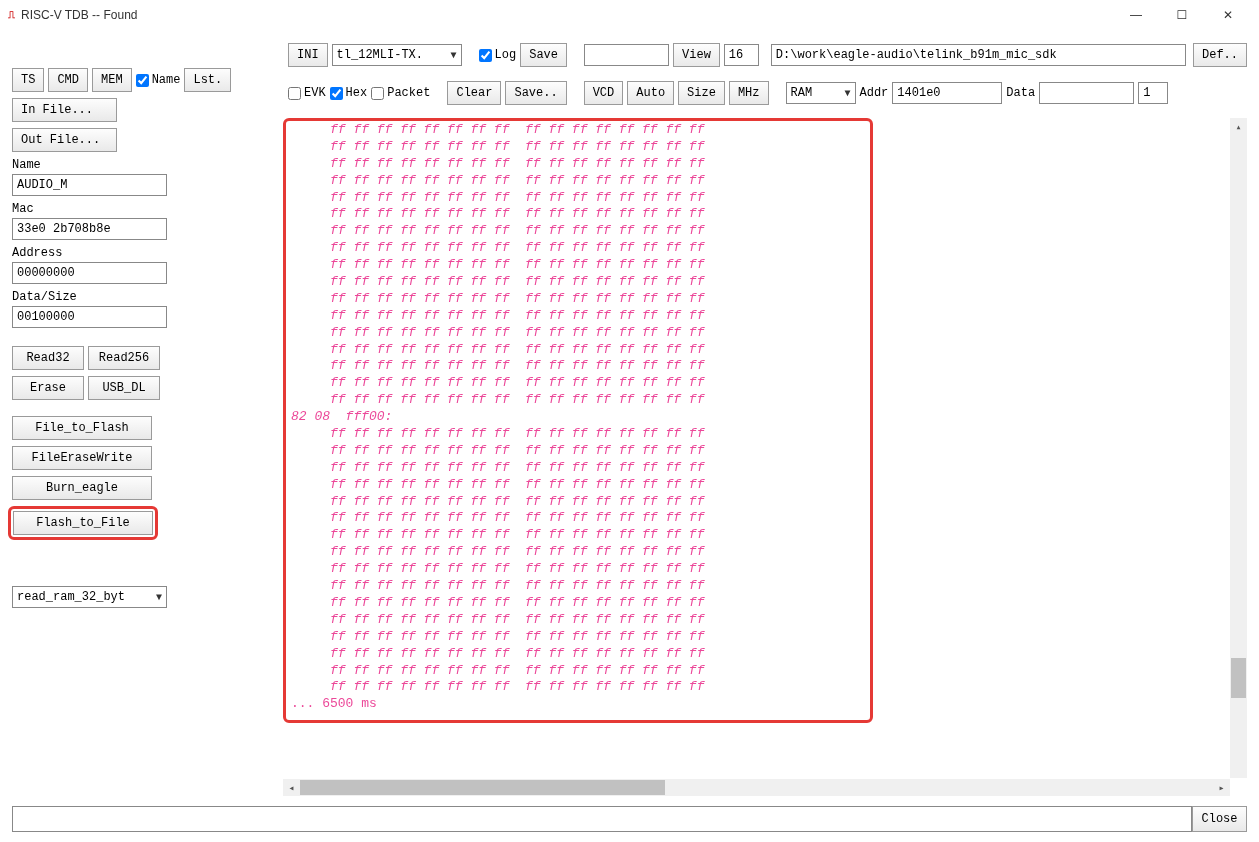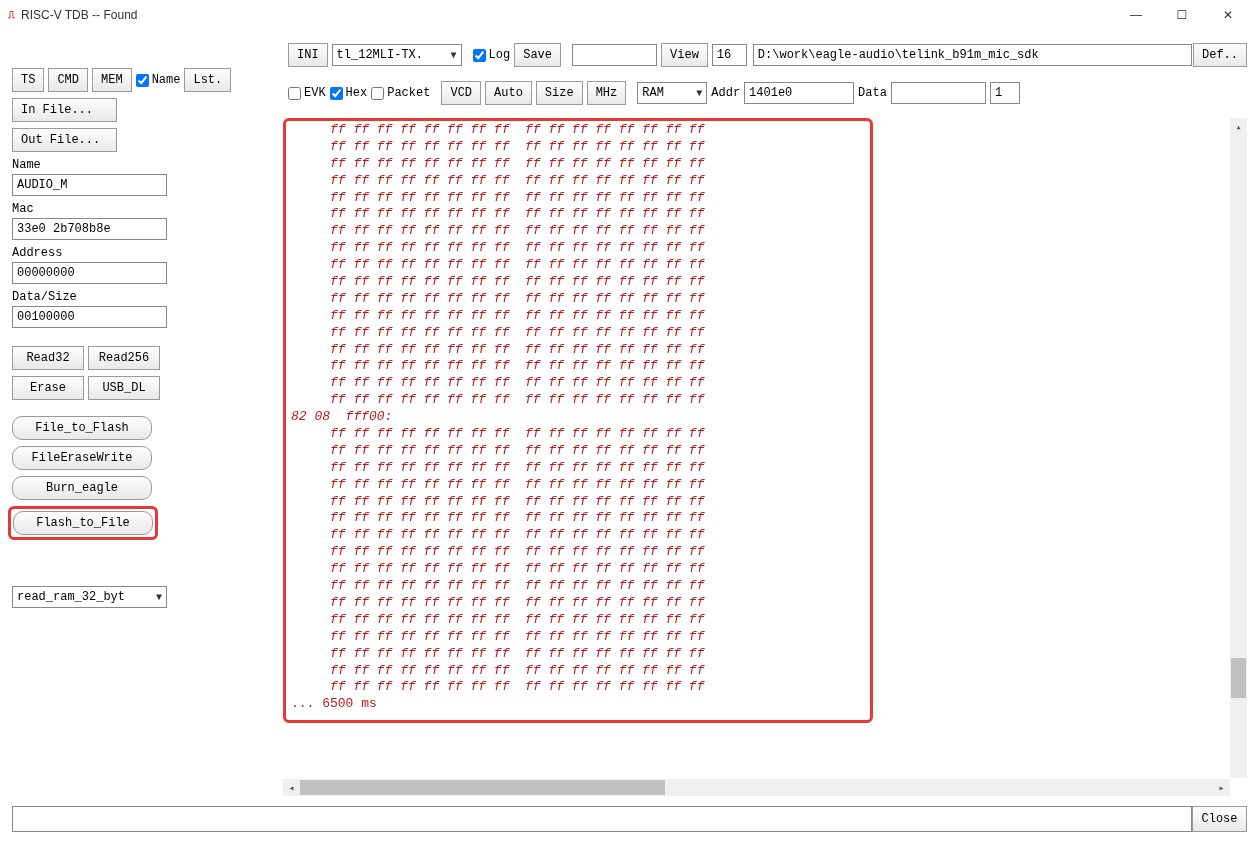--- a/index.html
+++ b/index.html
@@ -101,21 +101,21 @@
   .full-input { width: 155px; }
   .cb {
     display: inline-flex;
     align-items: center;
     gap: 3px;
     font-size: 12px;
   }
   .cb input { margin: 0; }
   .toolbar-row {
     display: flex;
-    gap: 1px;
+    gap: 7px;
     align-items: center;
     margin-bottom: 4px;
   }
   .group {
     display: flex;
     gap: 4px;
     align-items: center;
     border: 1px solid transparent;
     padding: 4px;
   }
@@ -129,35 +129,35 @@
     position: absolute;
     inset: 0;
     overflow: hidden;
   }
   .hex-content {
     font-family: "Consolas", "Courier New", monospace;
     font-size: 13px;
     font-style: italic;
     line-height: 1.3;
     white-space: pre;
-    color: #b91c1c;
+    color: #ec4899;
     padding: 4px 8px;
   }
   .hex-content .nonitalic { font-style: normal; }
   .red-box {
     position: absolute;
     border: 3px solid #e53935;
     border-radius: 6px;
     pointer-events: none;
   }
   .highlight-red {
     border: 3px solid #e53935;
     border-radius: 6px;
   }
-  .side-btn-wide { width: 140px; border-radius: 10px; }
+  .side-btn-wide { width: 140px; }
   .side-btn-half { width: 72px; }
   .scrollbar-v {
     position: absolute;
     right: 0;
     top: 0;
     bottom: 18px;
     width: 17px;
     background: #f0f0f0;
   }
   .scrollbar-v .thumb {
@@ -331,20 +331,24 @@
           <label class="cb">
               <input type="checkbox" checked="" style="">
               <span>Hex</span>
             </label>
           <label class="cb">
               <input type="checkbox" style="">
               <span>Packet</span>
             </label>
         </div>
         <div class="group">
+          <button class="btn">Clear</button>
+          <button class="btn">Save..</button>
+        </div>
+        <div class="group">
           <button class="btn">VCD</button>
           <button class="btn">Auto</button>
           <button class="btn">Size</button>
           <button class="btn">MHz</button>
         </div>
         <div class="group">
           <div class="sel" style="width:70px;">
             <span class="sel-text">RAM</span>
             <span class="sel-arrow">▼</span>
           </div>

